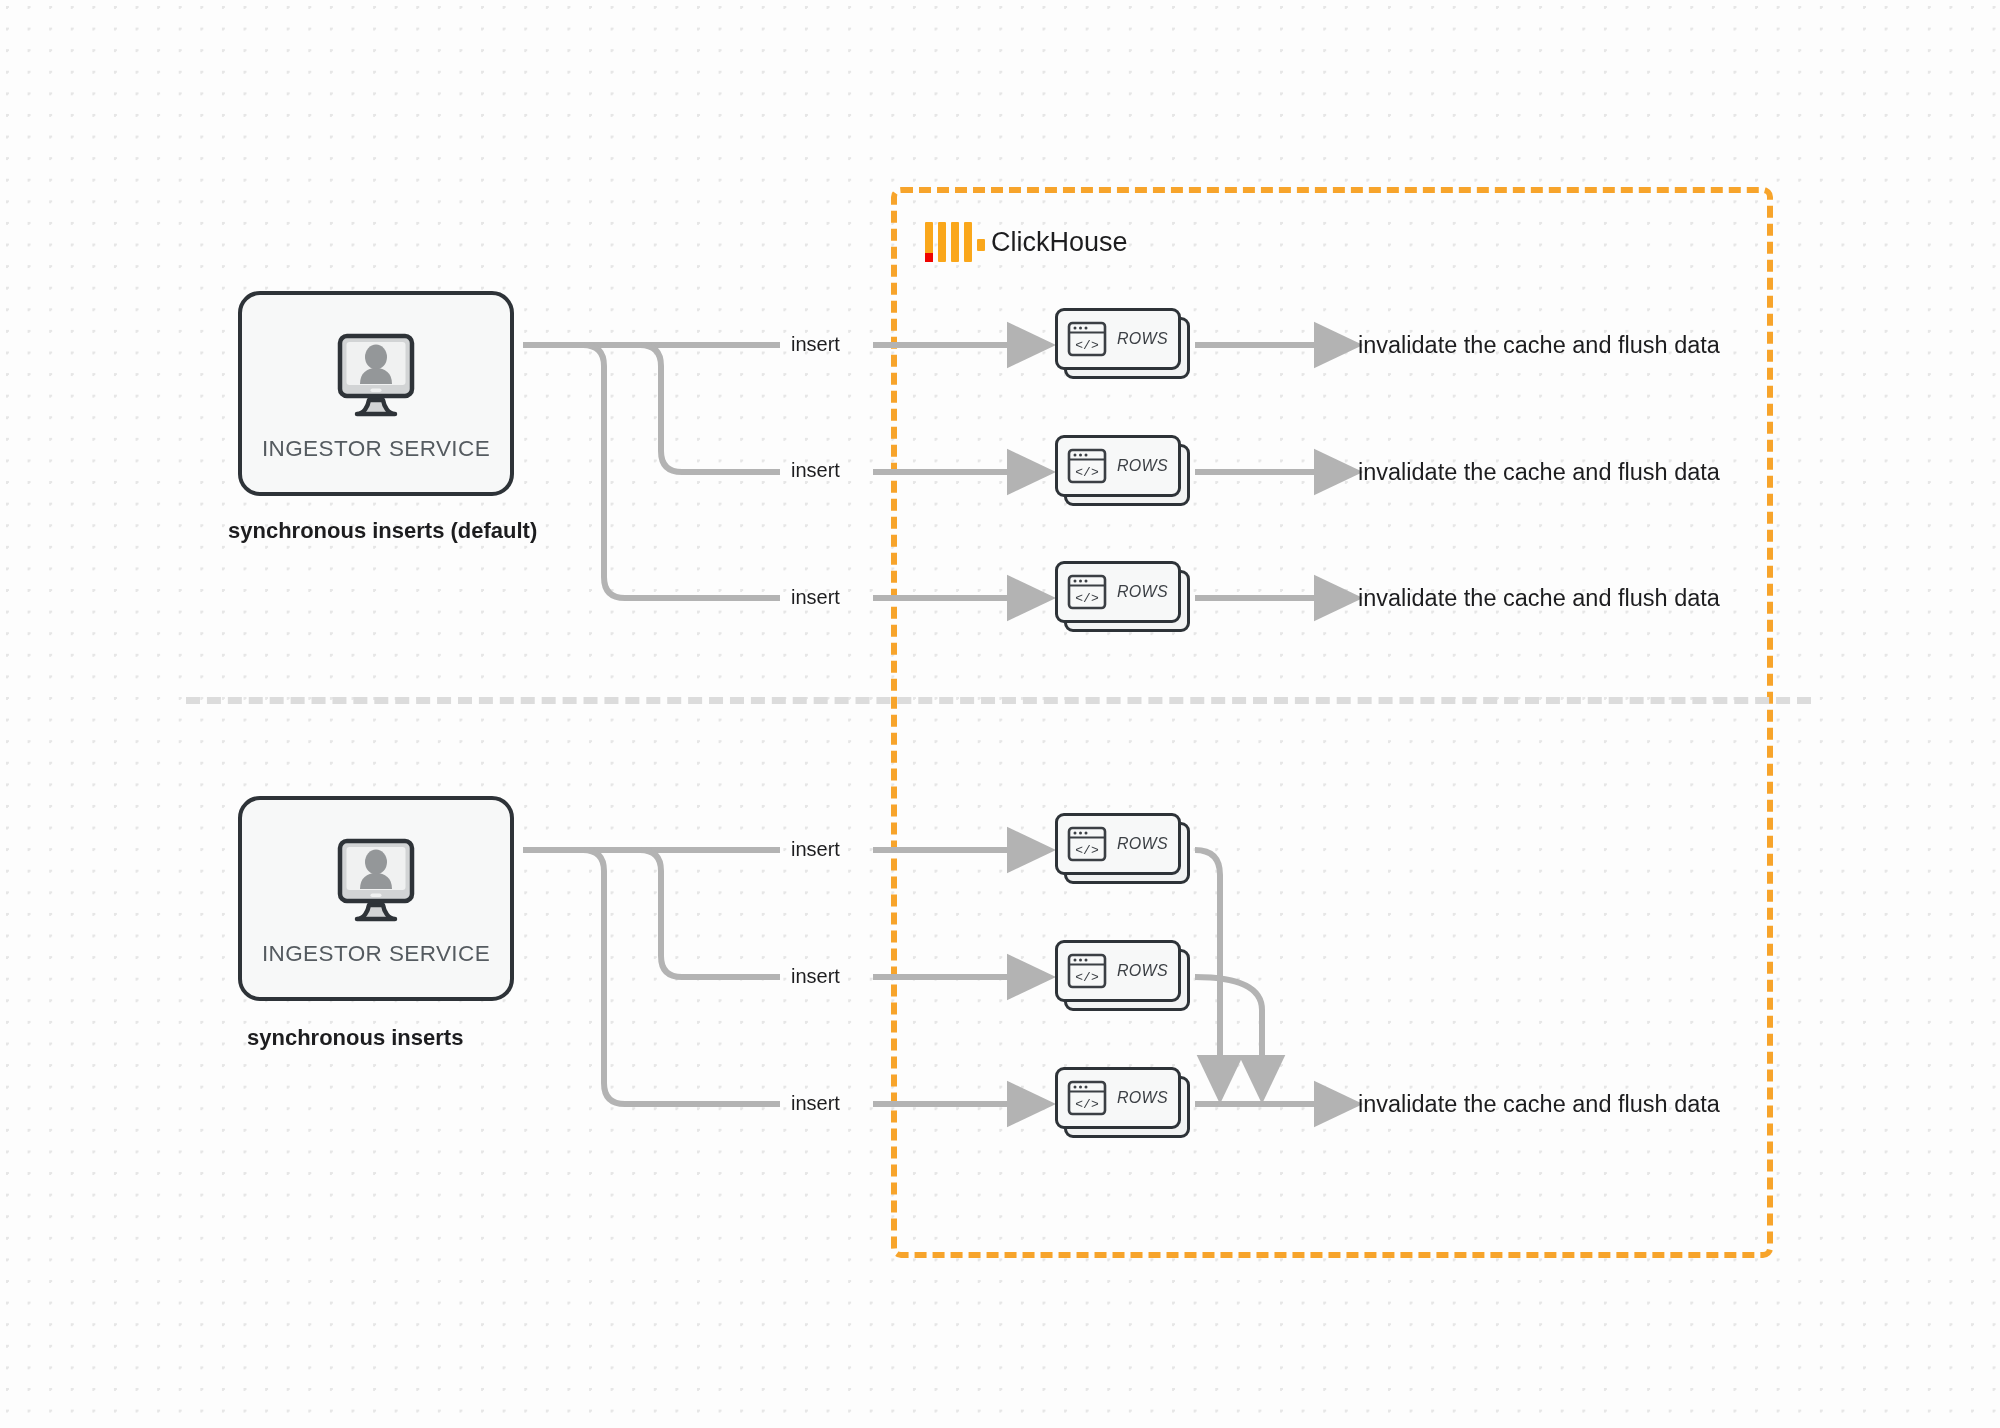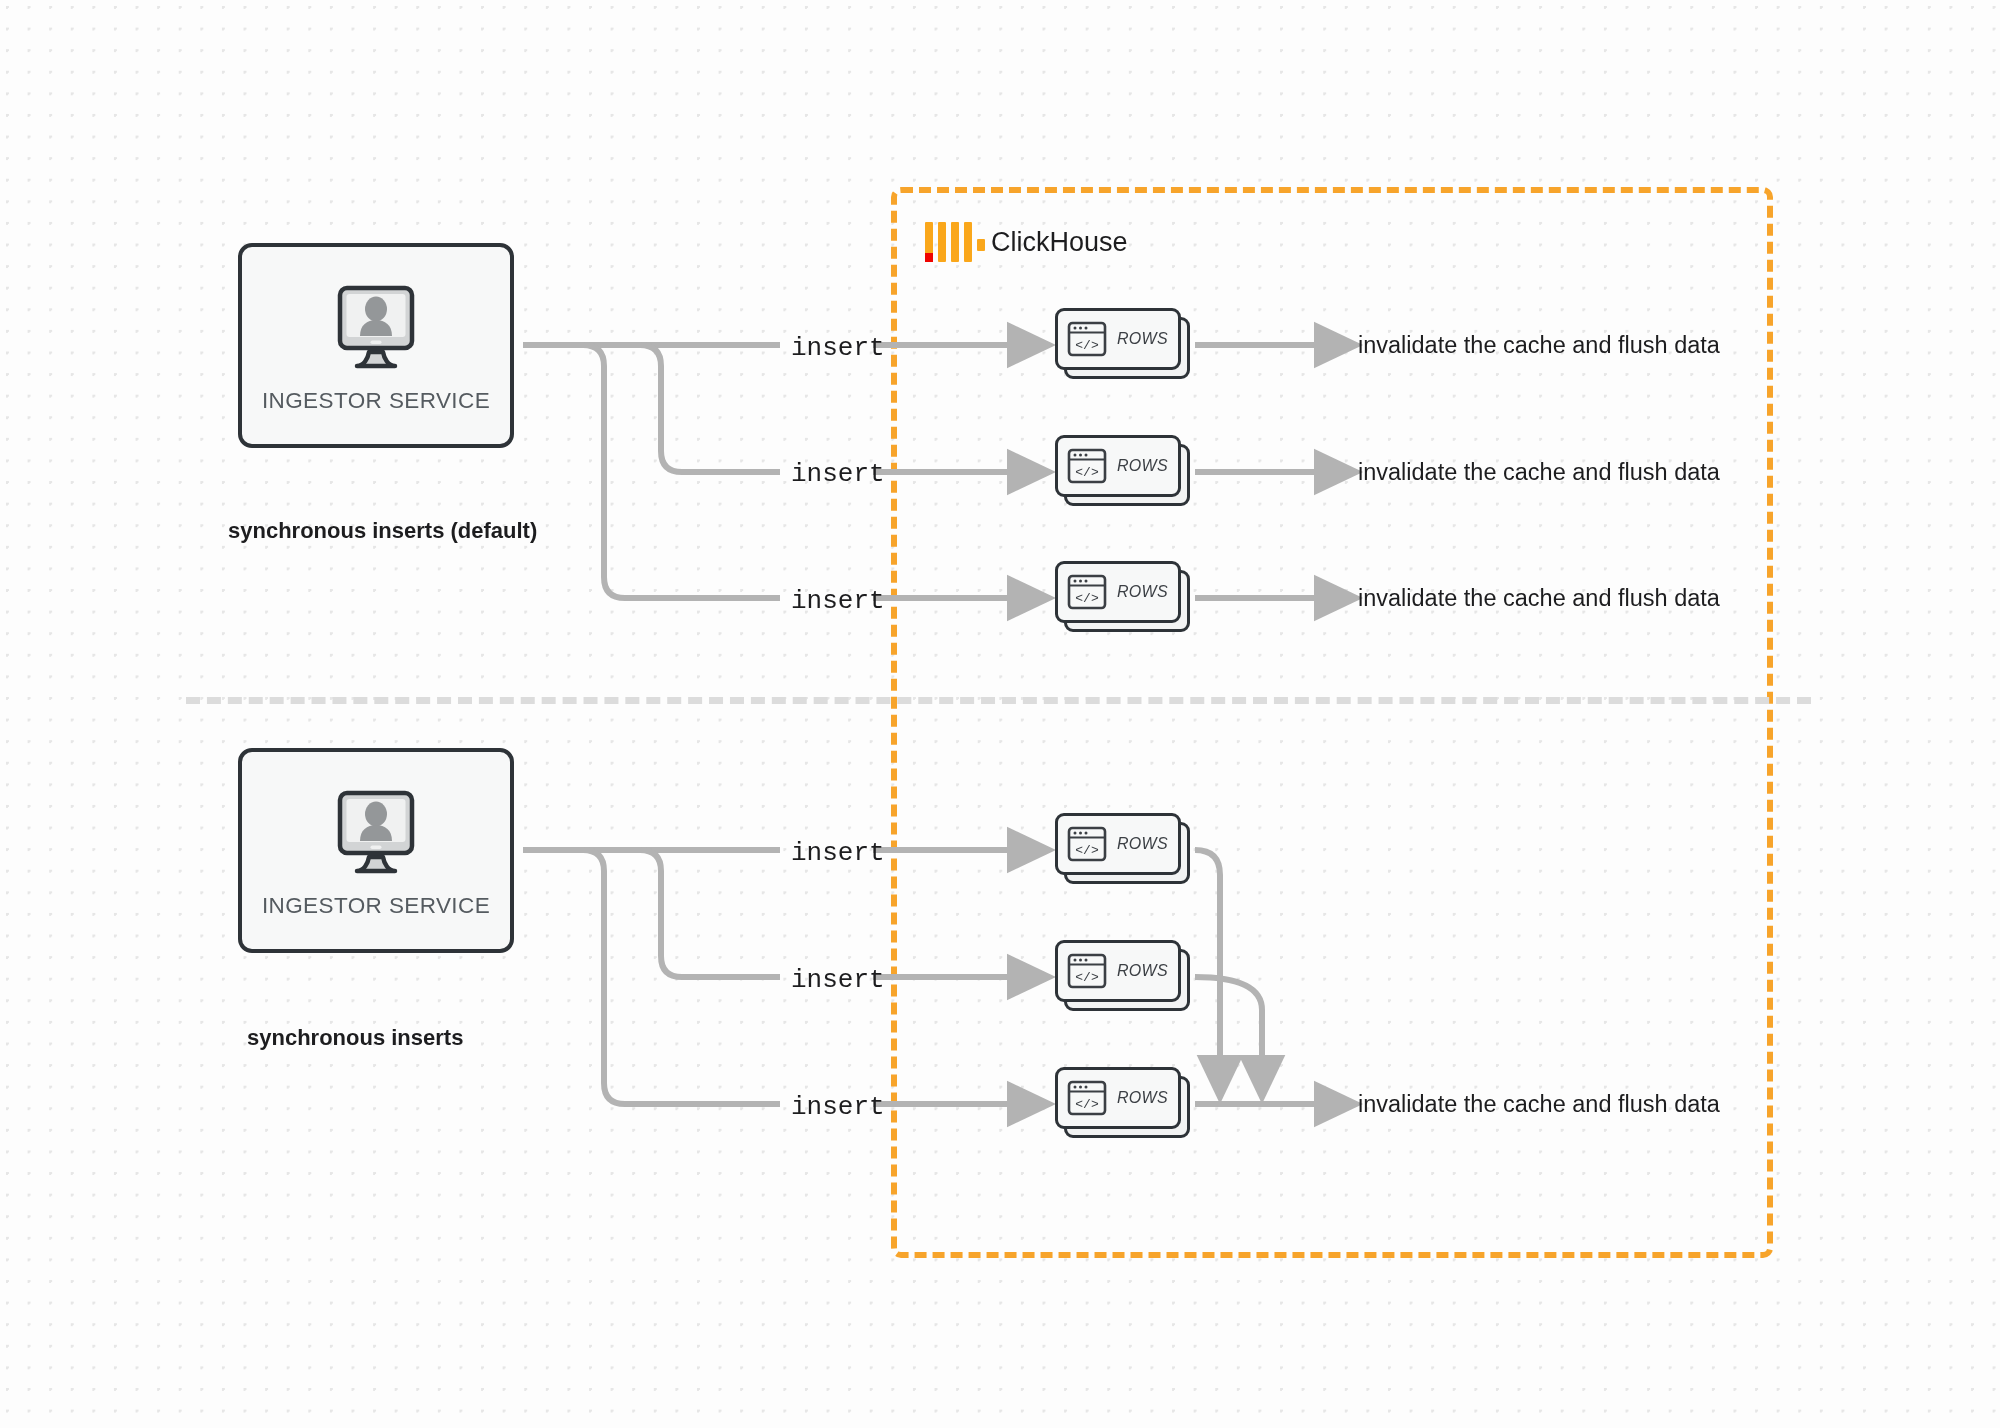--- a/index.html
+++ b/index.html
@@ -31,26 +31,27 @@
     pointer-events: none;
   }
 
   
   .ingestor {
     position: absolute;
     width: 276px;
     height: 205px;
     background: #f7f8f8;
     border: 4px solid #2e3338;
-    border-radius: 14px;
+    border-radius: 22px;
     box-sizing: border-box;
     display: flex;
     flex-direction: column;
     align-items: center;
     justify-content: center;
+    margin-top: 48px;
   }
   .ingestor .monitor-wrap {
     width: 104px;
     height: 92px;
     margin-top: 4px;
   }
   .ingestor .caption {
     margin-top: 14px;
     font-size: 22.5px;
     letter-spacing: 0.4px;
@@ -162,24 +163,23 @@
     font-size: 16px;
     font-style: italic;
     font-weight: normal;
     color: #3b3f44;
     letter-spacing: 0.3px;
   }
 
   
   .wire-label {
     position: absolute;
-    font-size: 26px;
+    font-size: 20px;
     color: #1d1d1f;
     white-space: nowrap;
-    font-family: Liberation Mono, monospace;
   }
   .out-label {
     position: absolute;
     font-size: 23.5px;
     color: #1d1d1f;
     white-space: nowrap;
   }
 
   
   .divider {

